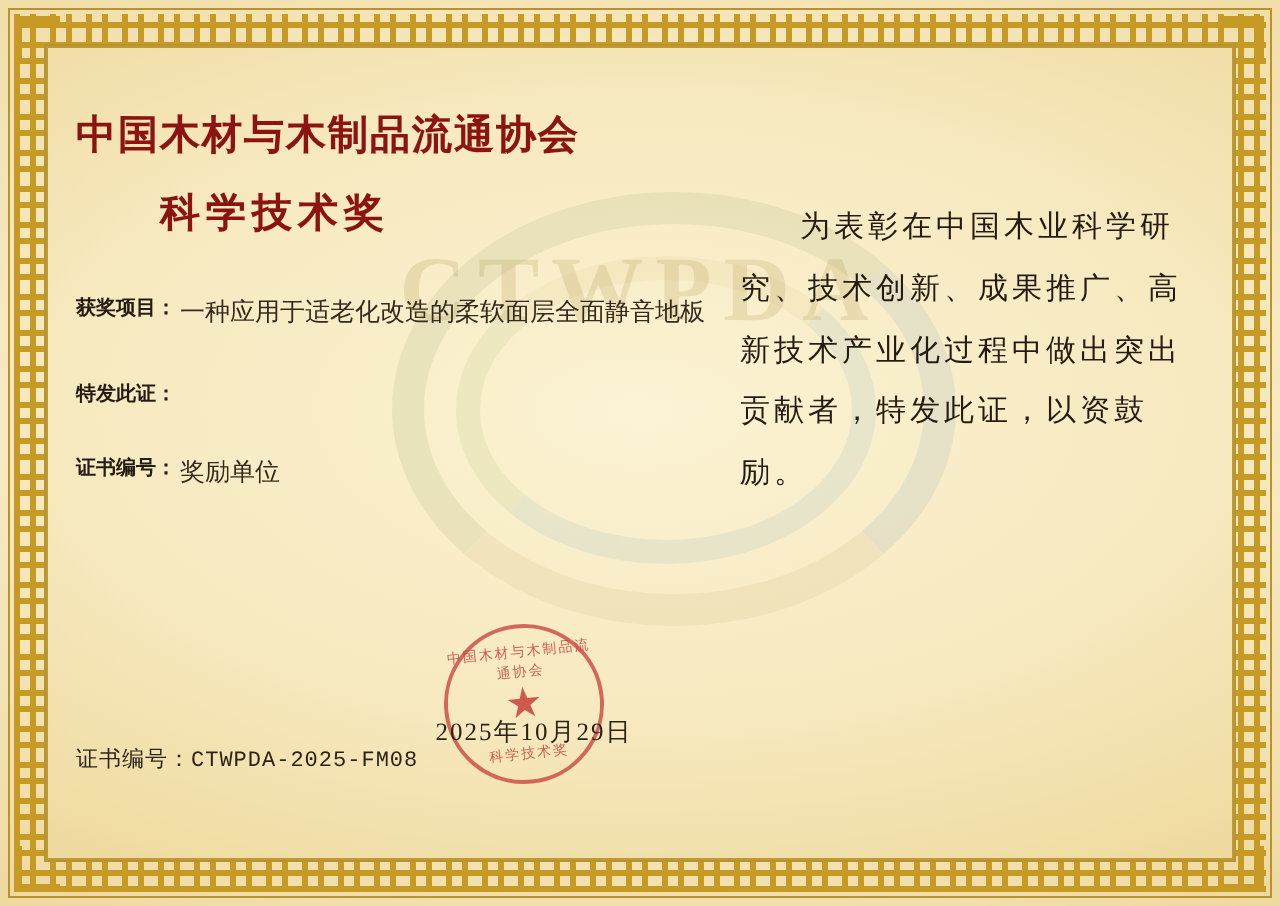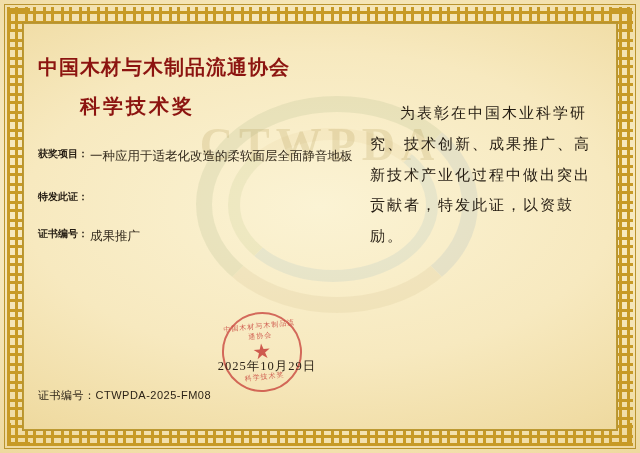--- a/index.html
+++ b/index.html
@@ -233,22 +233,22 @@
     text-align: center;
     font-family: "Liberation Serif", "DejaVu Serif", serif;
     font-size: 12.5px;
     color: #2c2317;
     letter-spacing: 1px;
   }
 
   .cert-no {
     position: absolute;
     left: 14px;
-    bottom: 26px;
-    font-family: Liberation Sans, sans-serif;
+    bottom: 42px;
+    font-family: Liberation Mono, monospace;
     font-size: 11px;
     color: #2c2317;
     letter-spacing: 0.5px;
   }
 </style>
 </head>
 <body>
 
 <div id="certificate">
 
@@ -275,21 +275,21 @@
     <div class="fields">
       <div class="field-row">
         <span class="field-label">获奖项目：</span>
         <span class="field-value two-line">一种应用于适老化改造的柔软面层全面静音地板</span>
       </div>
       <div class="field-row">
         <span class="field-label">特发此证：</span>
       </div>
       <div class="field-row">
         <span class="field-label">证书编号：</span>
-        <span class="field-value">成果推广</span>
+        <span class="field-value">奖励单位</span>
       </div>
     </div>
 
     <div class="right-text">
       <p>为表彰在中国木业科学研究、技术创新、成果推广、高新技术产业化过程中做出突出贡献者，特发此证，以资鼓励。</p>
     </div>
 
     <div class="seal">
       <div class="seal-text-top">中国木材与木制品流通协会</div>
       <div class="seal-star">★</div>

